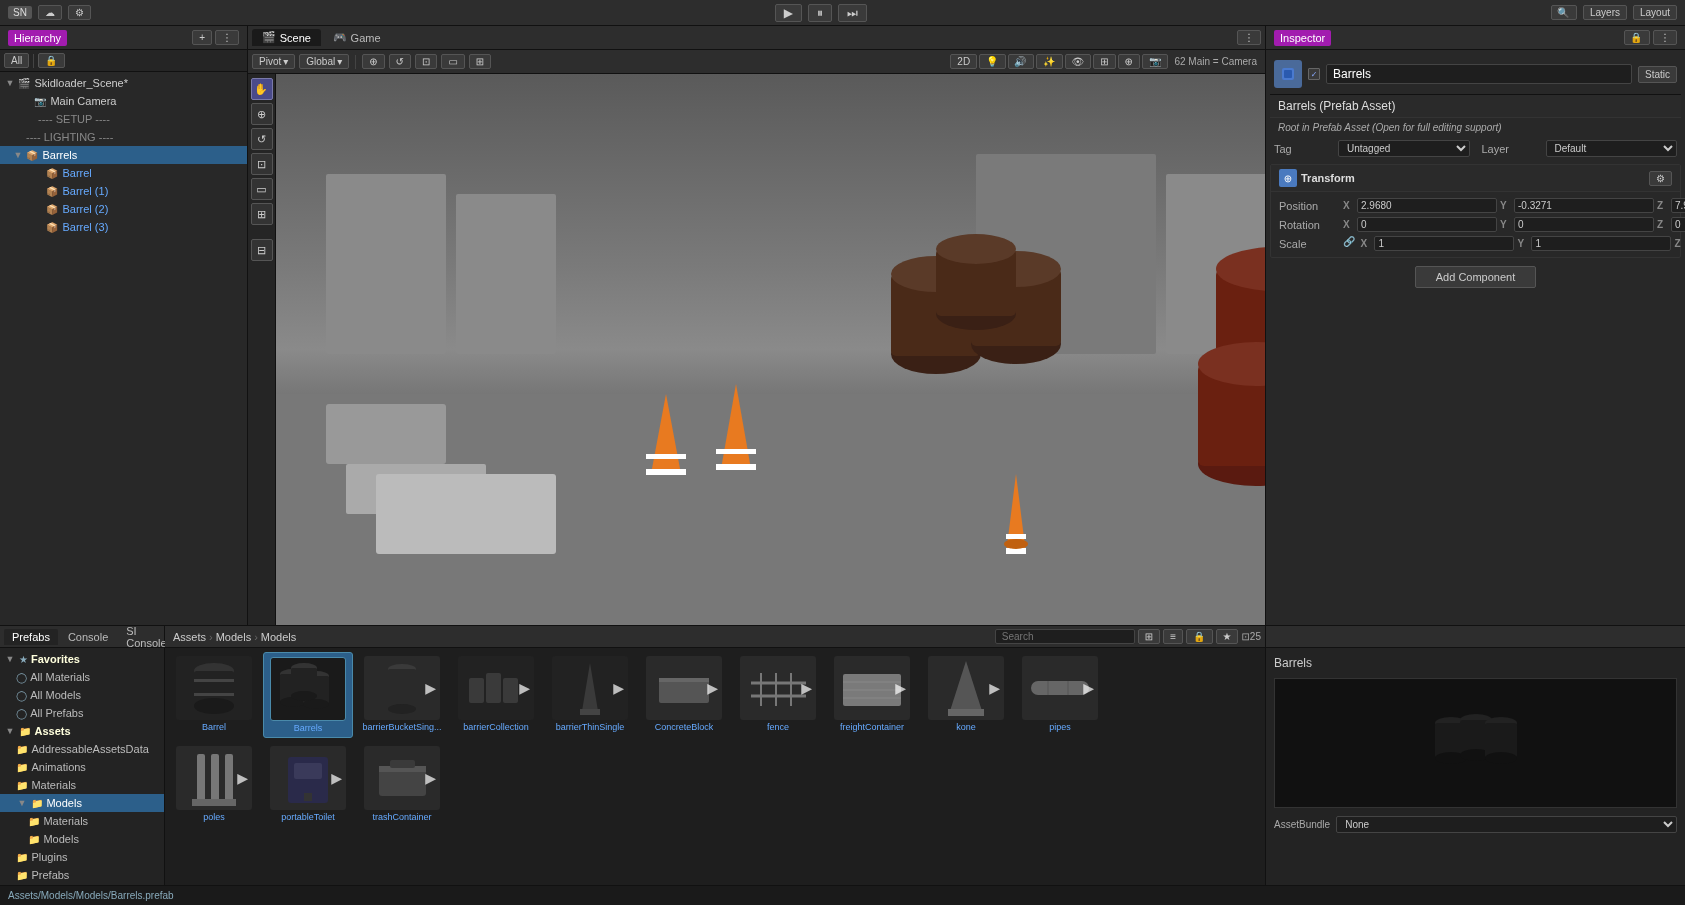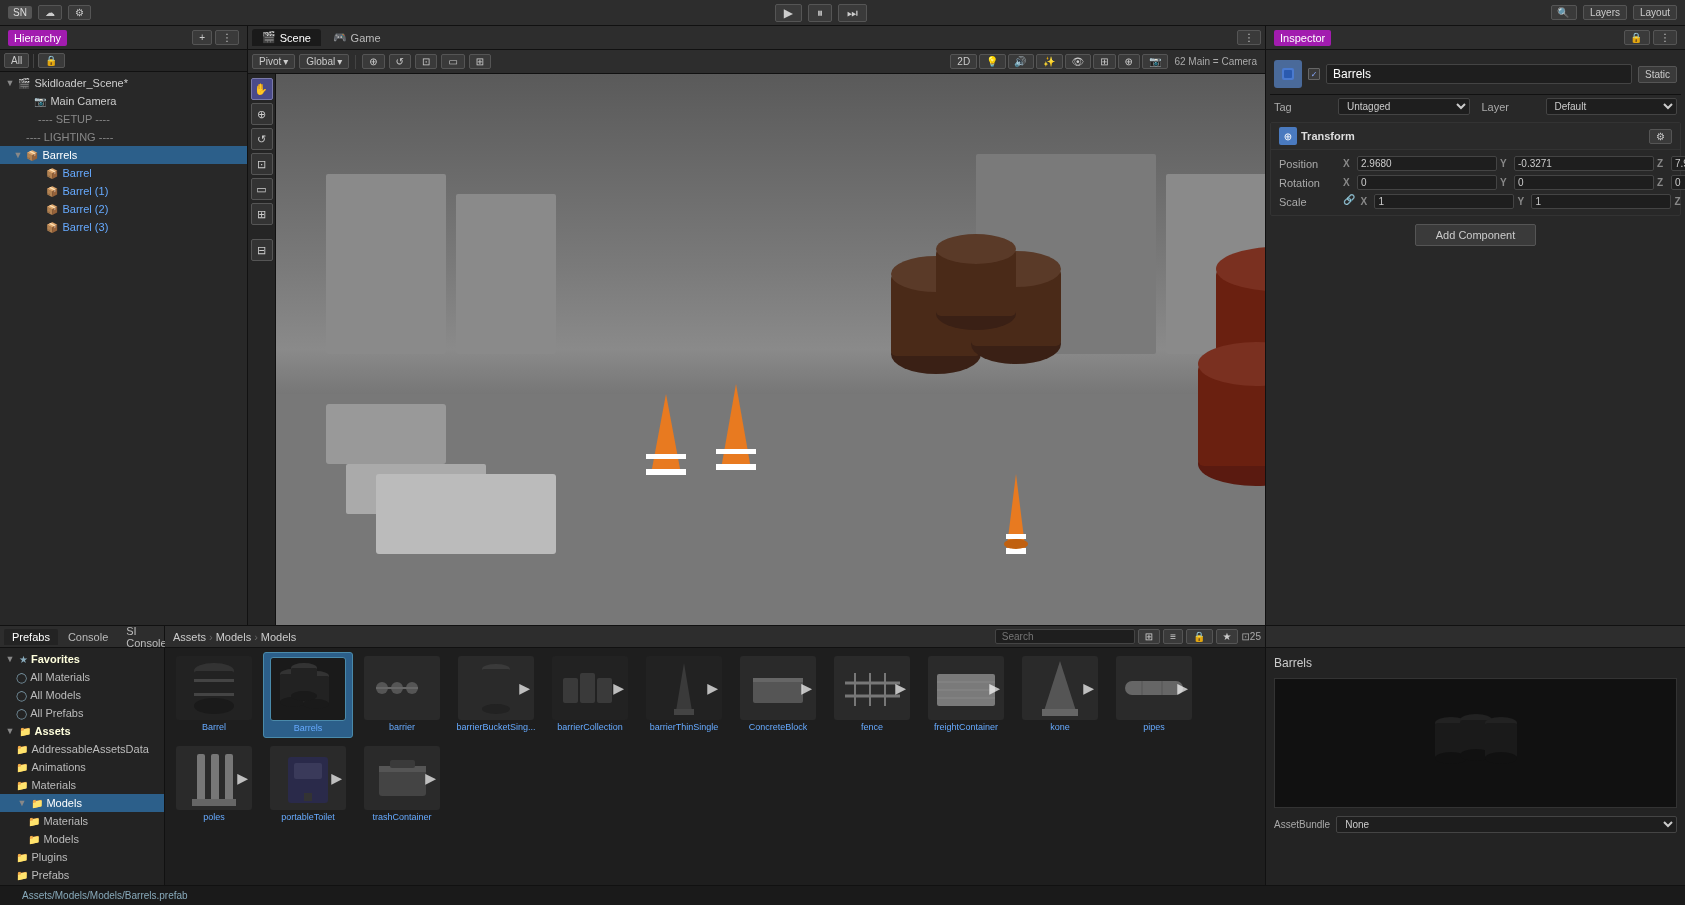--- a/index.html
+++ b/index.html
@@ -442,21 +442,21 @@
     }
     .asset-label.blue { color: #6af; }
 
     
     .status-bar {
       height: 20px;
       background: #1a1a1a;
       border-top: 1px solid #111;
       display: flex;
       align-items: center;
-      padding: 0 22px;
+      padding: 0 8px;
       gap: 8px;
       font-size: 10px;
       color: #888;
       flex-shrink: 0;
     }
 
     .bottom-right {
       width: 420px;
       background: #232323;
       border-left: 1px solid #111;
@@ -756,21 +756,25 @@
           <svg width="18" height="18" viewBox="0 0 18 18">
             <rect x="3" y="3" width="12" height="12" rx="2" fill="#4a7acf"></rect>
             <rect x="5" y="5" width="8" height="8" rx="1" fill="#2a5aaf"></rect>
           </svg>
         </div>
         <div class="check-box">✓</div>
         <input class="obj-name-field" type="text" value="Barrels" style="">
         <button class="obj-static-btn">Static</button>
       </div>
 
-
+      <div class="prefab-asset-label">
+        <span>Barrels (Prefab Asset)</span>
+      </div>
+
+      <div class="root-note">Root in Prefab Asset (Open for full editing support)</div>
 
       <div class="inspector-row">
         <span class="inspector-label">Tag</span>
         <select class="inspector-select">
           <option>Untagged</option>
         </select>
         <span class="inspector-label" style="margin-left:8px;">Layer</span>
         <select class="inspector-select">
           <option>Default</option>
         </select>
@@ -970,31 +974,20 @@
               <rect x="25" y="14" width="26" height="28" fill="#222" rx="2"></rect>
               <ellipse cx="38" cy="42" rx="13" ry="5" fill="#1a1a1a"></ellipse>
               <ellipse cx="26" cy="6" rx="13" ry="5" fill="#333"></ellipse>
               <rect x="13" y="6" width="26" height="28" fill="#222" rx="2"></rect>
               <ellipse cx="26" cy="34" rx="13" ry="5" fill="#1a1a1a"></ellipse>
             </svg>
           </div>
           <span class="asset-label blue">Barrels</span>
         </div>
 
-        <div class="asset-item">
-          <div class="asset-thumb" style="background:#2a2a2a;">
-            <svg width="60" height="40" viewBox="0 0 60 40">
-              <circle cx="10" cy="20" r="6" fill="#555"></circle>
-              <circle cx="25" cy="20" r="6" fill="#555"></circle>
-              <circle cx="40" cy="20" r="6" fill="#555"></circle>
-              <line x1="4" y1="20" x2="46" y2="20" stroke="#666" stroke-width="2"></line>
-            </svg>
-          </div>
-          <span class="asset-label blue">barrier</span>
-        </div>
 
         <div class="asset-item">
           <div class="asset-thumb" style="background:#2a2a2a;">
             <svg width="35" height="55" viewBox="0 0 35 55">
               <ellipse cx="17" cy="8" rx="14" ry="5" fill="#3a3a3a"></ellipse>
               <rect x="3" y="8" width="28" height="40" fill="#2a2a2a" rx="2"></rect>
               <ellipse cx="17" cy="48" rx="14" ry="5" fill="#222"></ellipse>
             </svg>
             <span class="asset-play">▶</span>
           </div>

